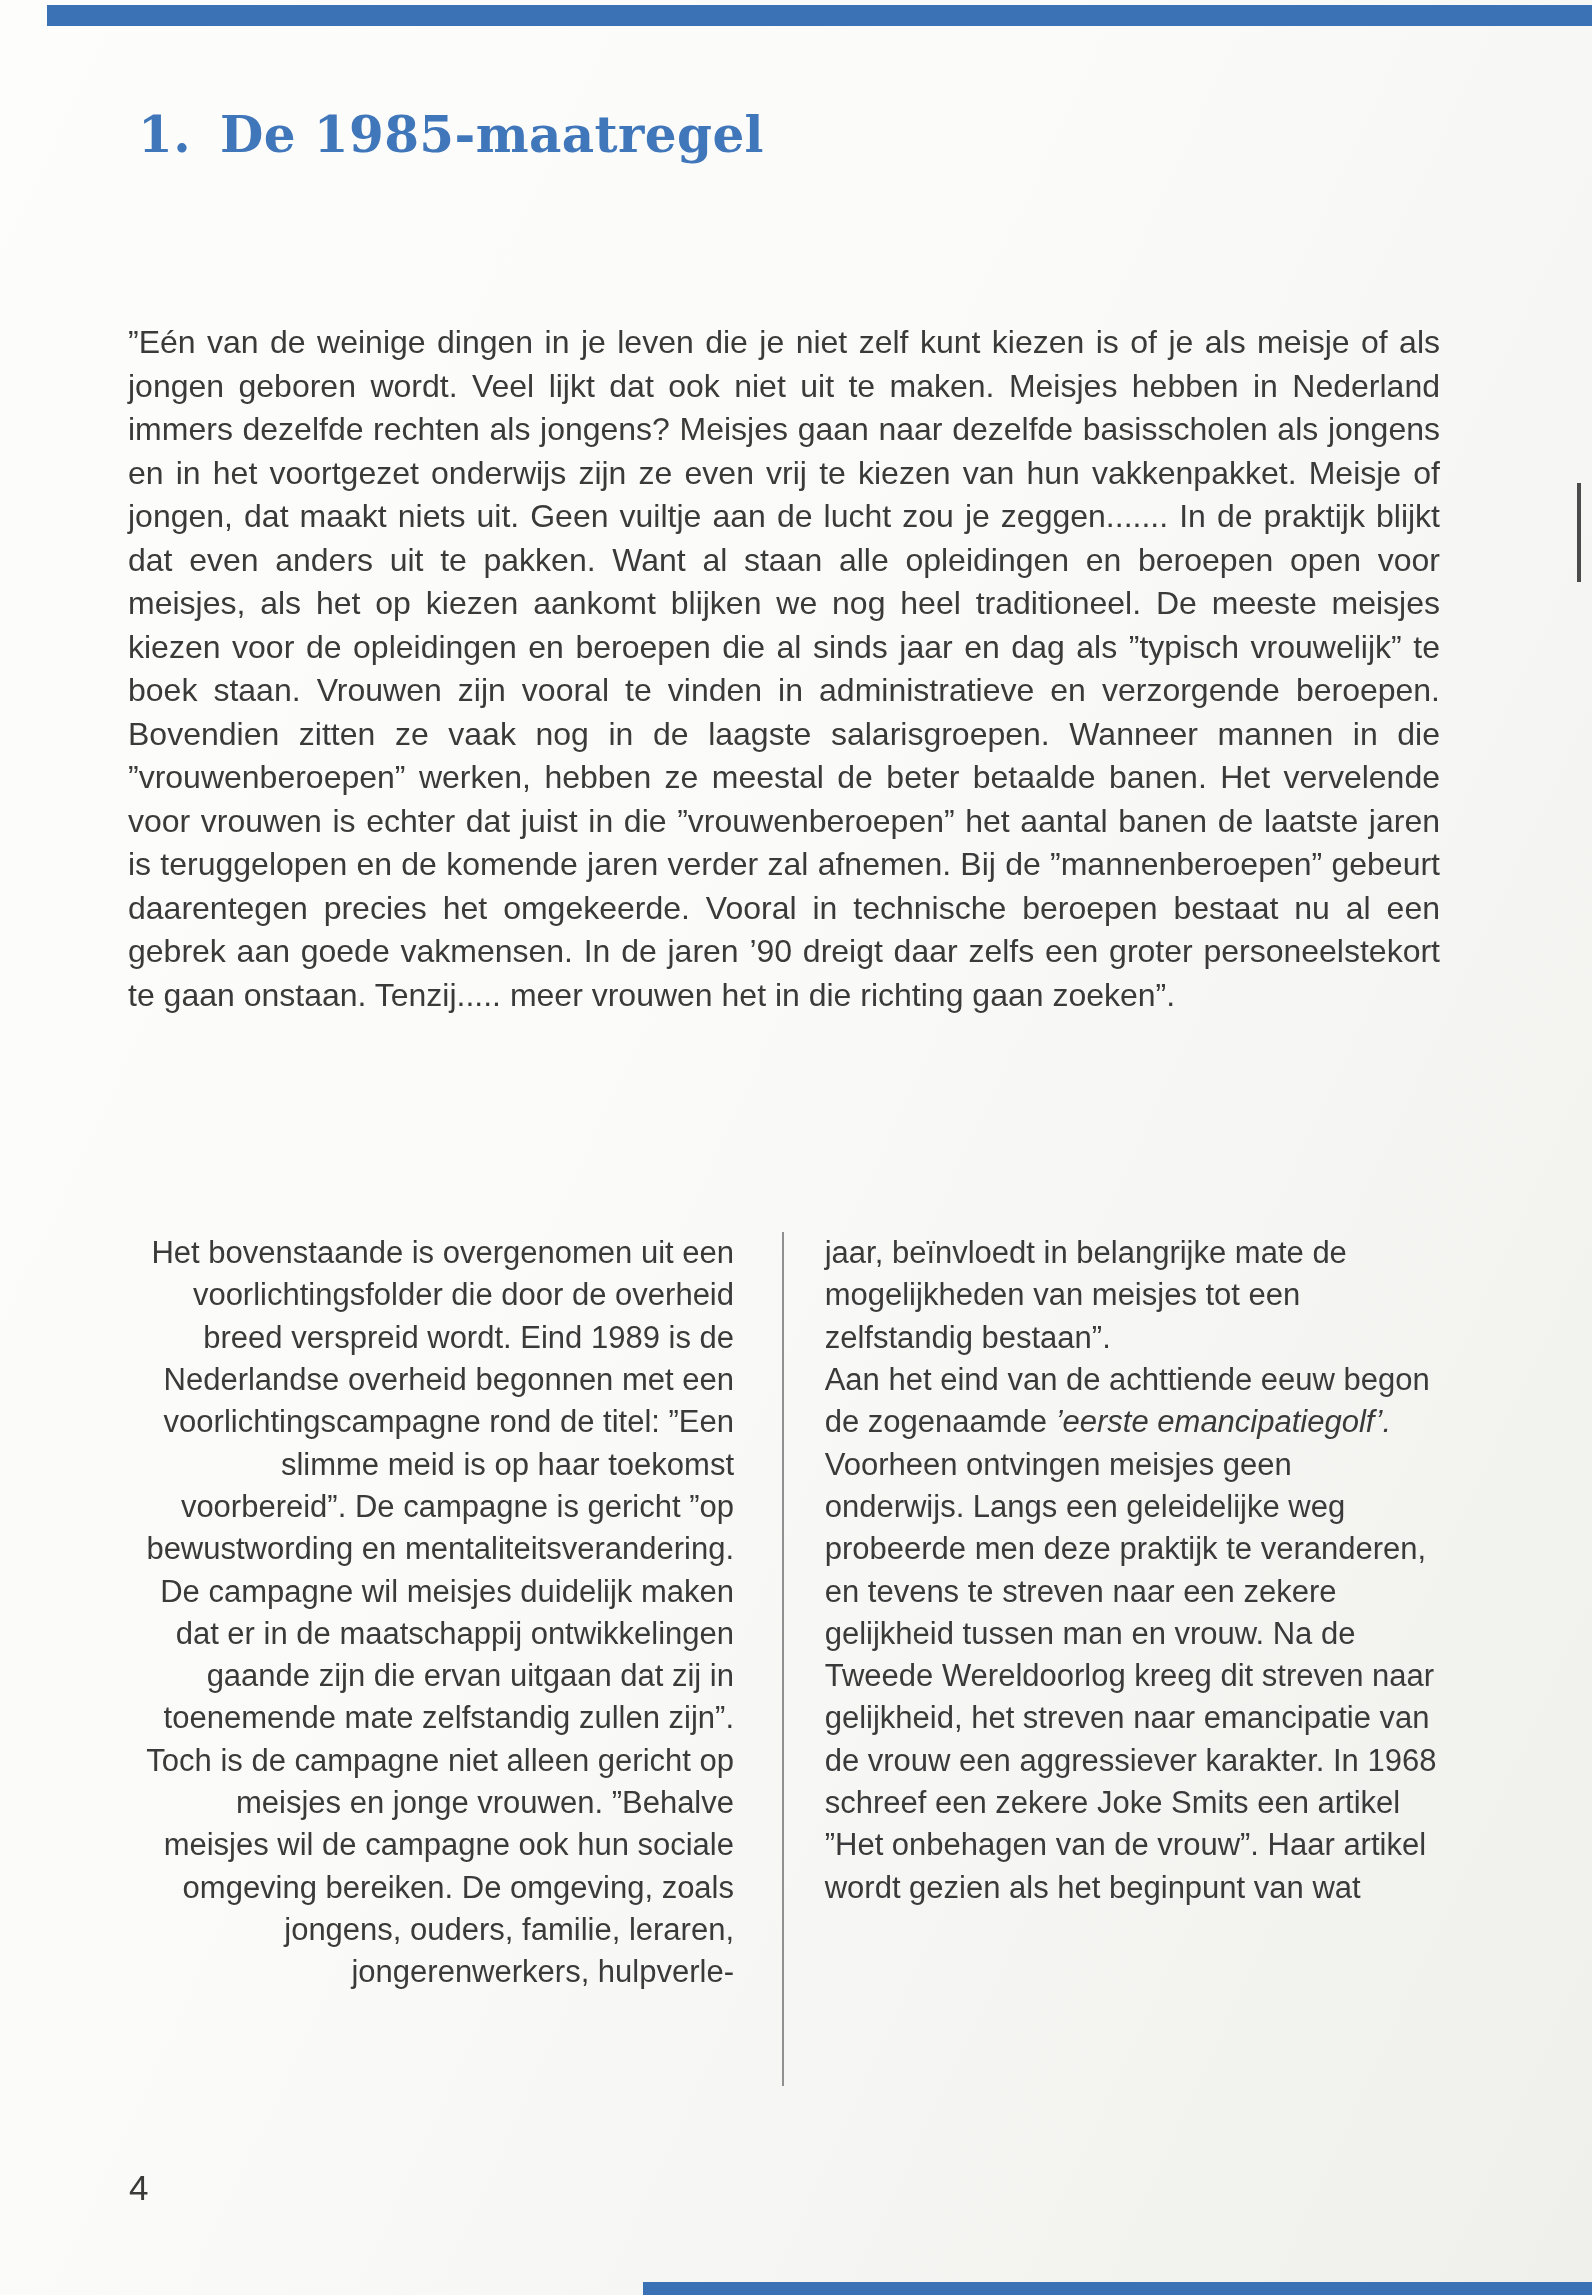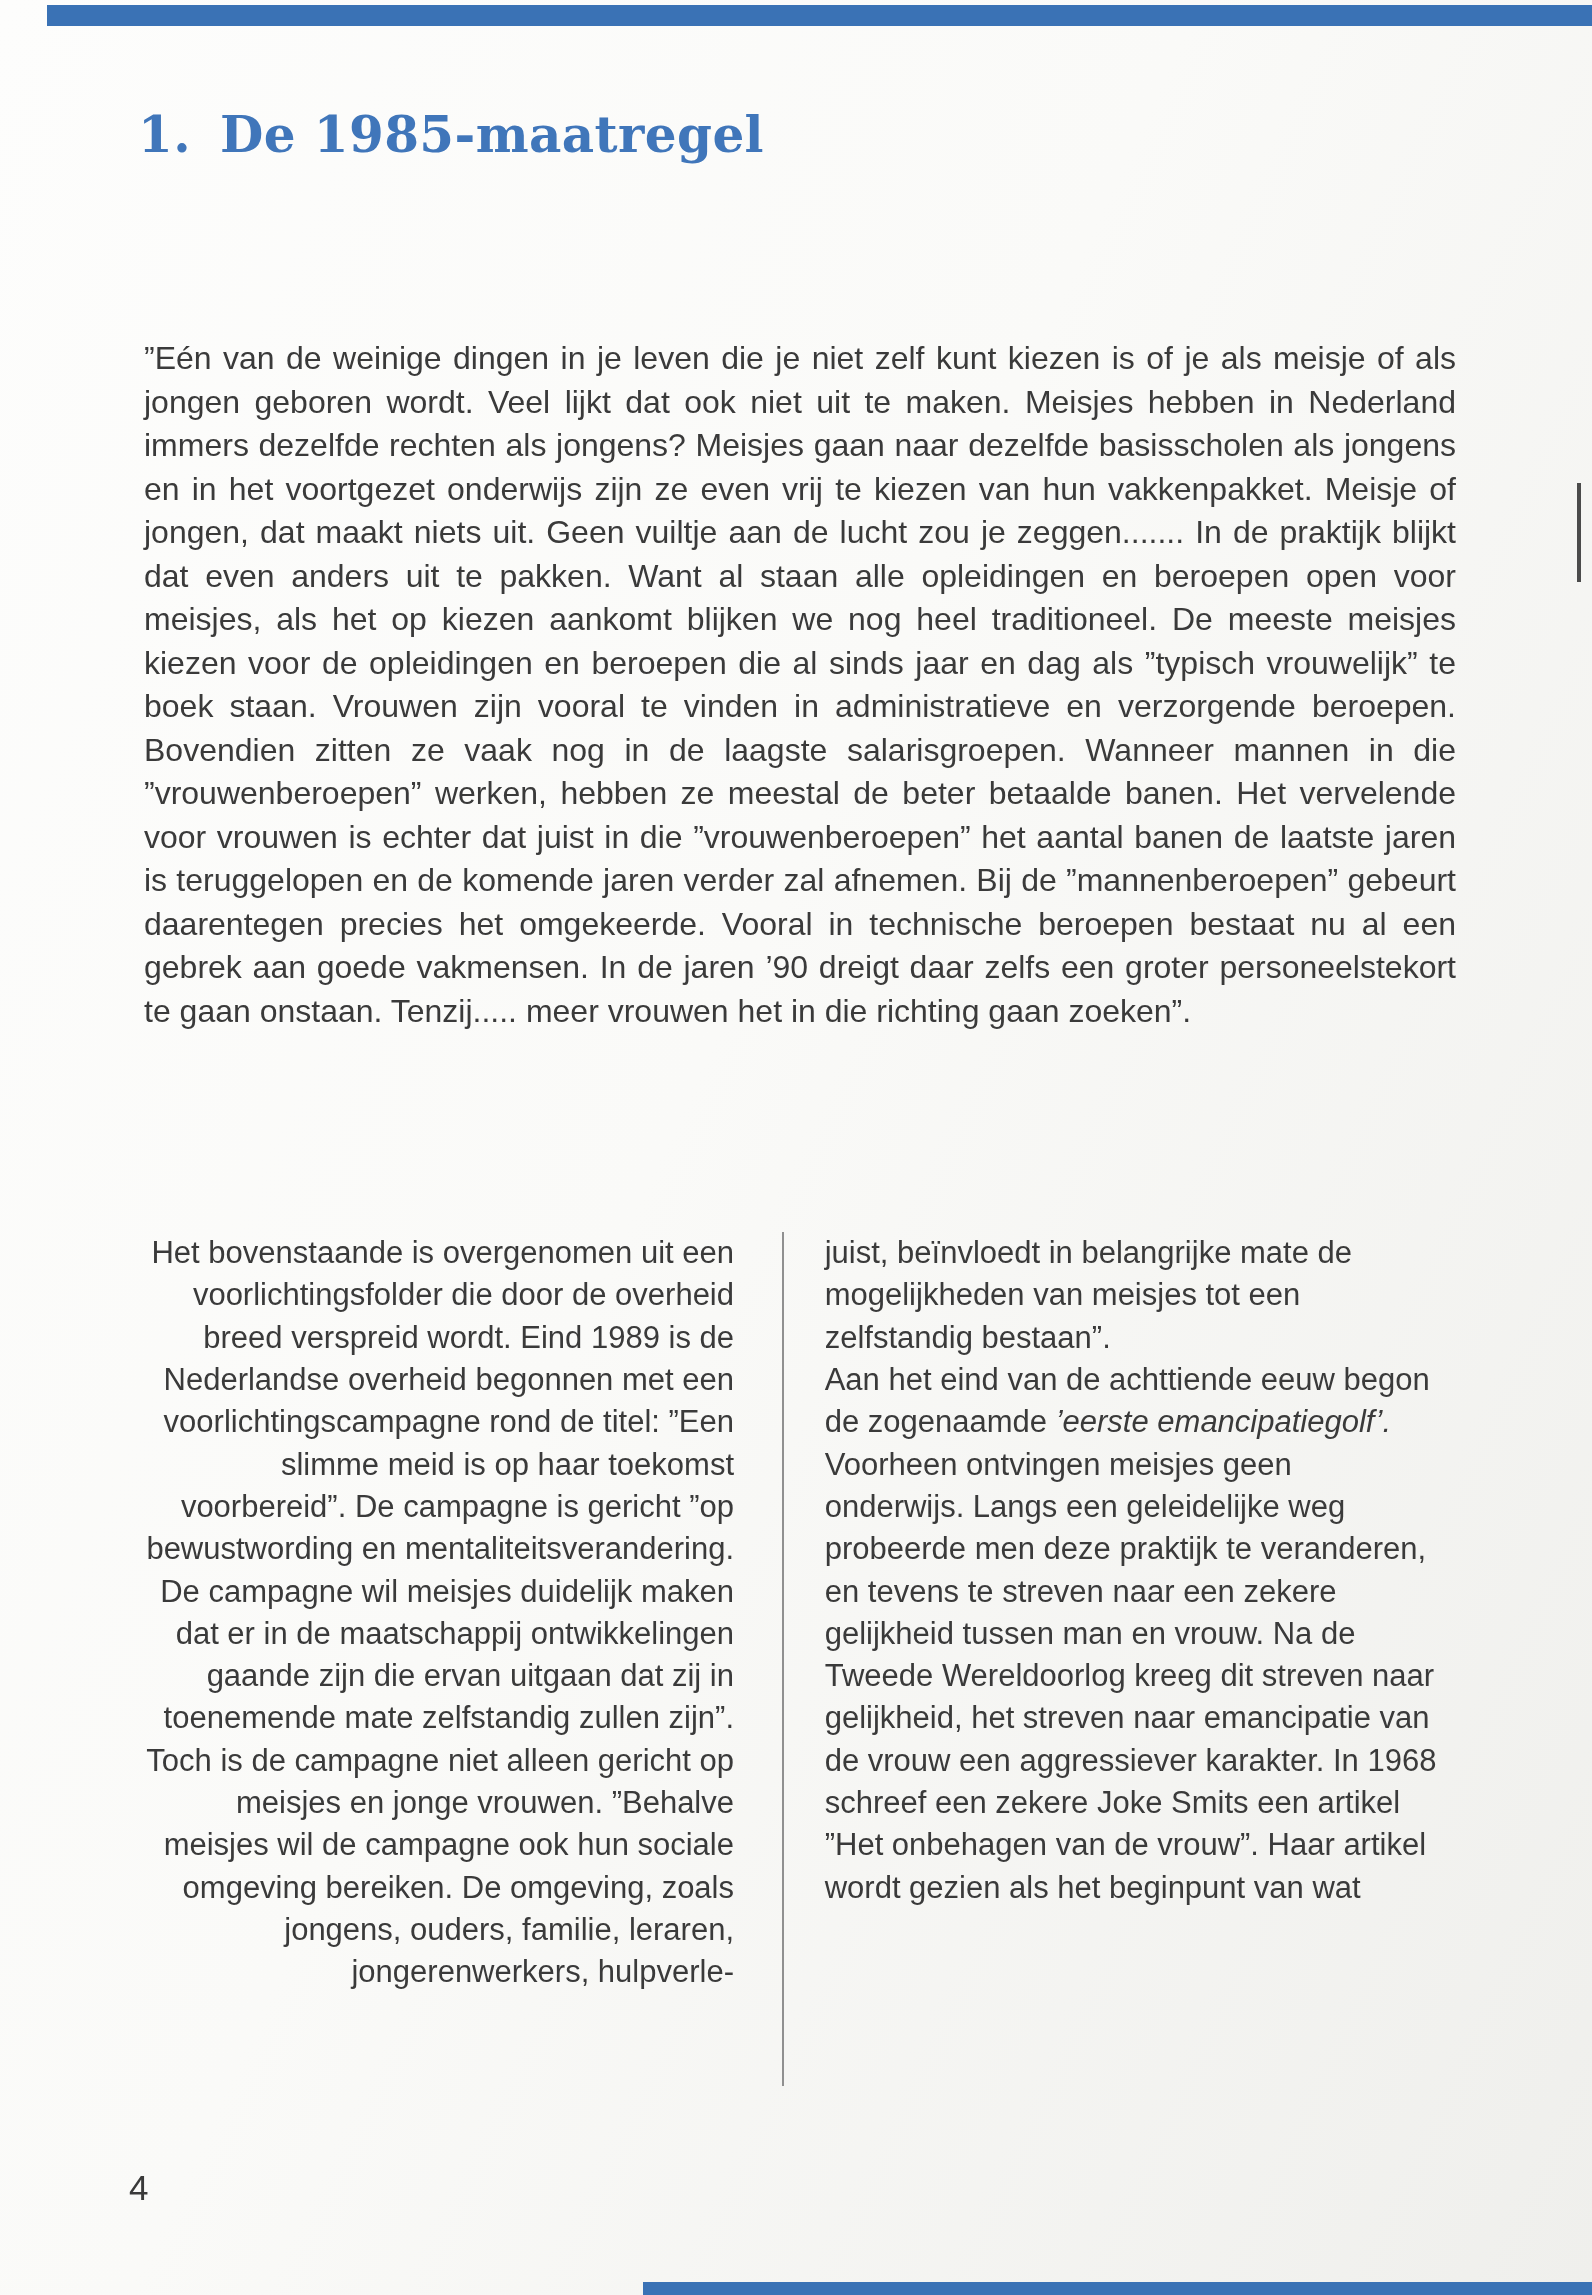--- a/index.html
+++ b/index.html
@@ -25,21 +25,21 @@
   .title {
     position: absolute; left: 138px; top: 105px; margin: 0;
     font-family: "DejaVu Serif", serif;
     font-size: 50px; font-weight: 700;
     color: var(--accent, #4076ba);
     letter-spacing: 0.4px;
     white-space: nowrap;
   }
   .title-num { margin-right: 29px; }
   .intro {
-    position: absolute; left: 128px; top: 321px; width: 1312px; margin: 16px;
+    position: absolute; left: 128px; top: 321px; width: 1312px; margin: 0;
     font-size: 32px; line-height: 1.36;
     color: var(--text, #3a3a3a);
     text-align: justify;
   }
   .artifact {
     position: absolute; right: 11.2px; top: 483px;
     width: 3.5px; height: 99px; background: #4b4b4b;
   }
   .columns {
     position: absolute; left: 128px; top: 1232px; width: 1313px;
@@ -74,21 +74,21 @@
   <p class="intro">”Eén van de weinige dingen in je leven die je niet zelf kunt kiezen is of je als meisje of als jongen geboren wordt. Veel lijkt dat ook niet uit te maken. Meisjes hebben in Nederland immers dezelfde rechten als jongens? Meisjes gaan naar dezelfde basisscholen als jongens en in het voortgezet onderwijs zijn ze even vrij te kiezen van hun vakkenpakket. Meisje of jongen, dat maakt niets uit. Geen vuiltje aan de lucht zou je zeggen....... In de praktijk blijkt dat even anders uit te pakken. Want al staan alle opleidingen en beroepen open voor meisjes, als het op kiezen aankomt blijken we nog heel traditioneel. De meeste meisjes kiezen voor de opleidingen en beroepen die al sinds jaar en dag als ”typisch vrouwelijk” te boek staan. Vrouwen zijn vooral te vinden in administratieve en verzorgende beroepen. Bovendien zitten ze vaak nog in de laagste salarisgroepen. Wanneer mannen in die ”vrouwenberoepen” werken, hebben ze meestal de beter betaalde banen. Het vervelende voor vrouwen is echter dat juist in die ”vrouwenberoepen” het aantal banen de laatste jaren is teruggelopen en de komende jaren verder zal afnemen. Bij de ”mannenberoepen” gebeurt daarentegen precies het omgekeerde. Vooral in technische beroepen bestaat nu al een gebrek aan goede vakmensen. In de jaren ’90 dreigt daar zelfs een groter personeelstekort te gaan onstaan. Tenzij..... meer vrouwen het in die richting gaan zoeken”.</p>
 
   <div class="artifact"></div>
 
   <div class="columns">
     <div class="col-left">
       <p class="col-text">Het bovenstaande is overgenomen uit een voorlichtingsfolder die door de overheid breed verspreid wordt. Eind 1989 is de Nederlandse overheid begonnen met een voorlichtingscampagne rond de titel: ”Een slimme meid is op haar toekomst voorbereid”. De campagne is gericht ”op bewustwording en mentaliteitsverandering. De campagne wil meisjes duidelijk maken dat er in de maatschappij ontwikkelingen gaande zijn die ervan uitgaan dat zij in toenemende mate zelfstandig zullen zijn”. Toch is de campagne niet alleen gericht op meisjes en jonge vrouwen. ”Behalve meisjes wil de campagne ook hun sociale omgeving bereiken. De omgeving, zoals jongens, ouders, familie, leraren, jongerenwerkers, hulpverle-</p>
     </div>
     <div class="divider"></div>
     <div class="col-right">
-      <p class="col-text">juist, beïnvloedt in belangrijke mate de mogelijkheden van meisjes tot een zelfstandig bestaan”.</p>
+      <p class="col-text">jaar, beïnvloedt in belangrijke mate de mogelijkheden van meisjes tot een zelfstandig bestaan”.</p>
       <p class="col-text"><span>Aan het eind van de achttiende eeuw begon de zogenaamde </span><em>’eerste emancipatiegolf’.</em><span> Voorheen ontvingen meisjes geen onderwijs. Langs een geleidelijke weg probeerde men deze praktijk te veranderen, en tevens te streven naar een zekere gelijkheid tussen man en vrouw. Na de Tweede Wereldoorlog kreeg dit streven naar gelijkheid, het streven naar emancipatie van de vrouw een aggressiever karakter. In 1968 schreef een zekere Joke Smits een artikel ”Het onbehagen van de vrouw”. Haar artikel wordt gezien als het beginpunt van wat</span></p>
     </div>
   </div>
 
   <div class="page-number">4</div>
 
   <div class="bar-bottom"></div>
 
 </div>
 

